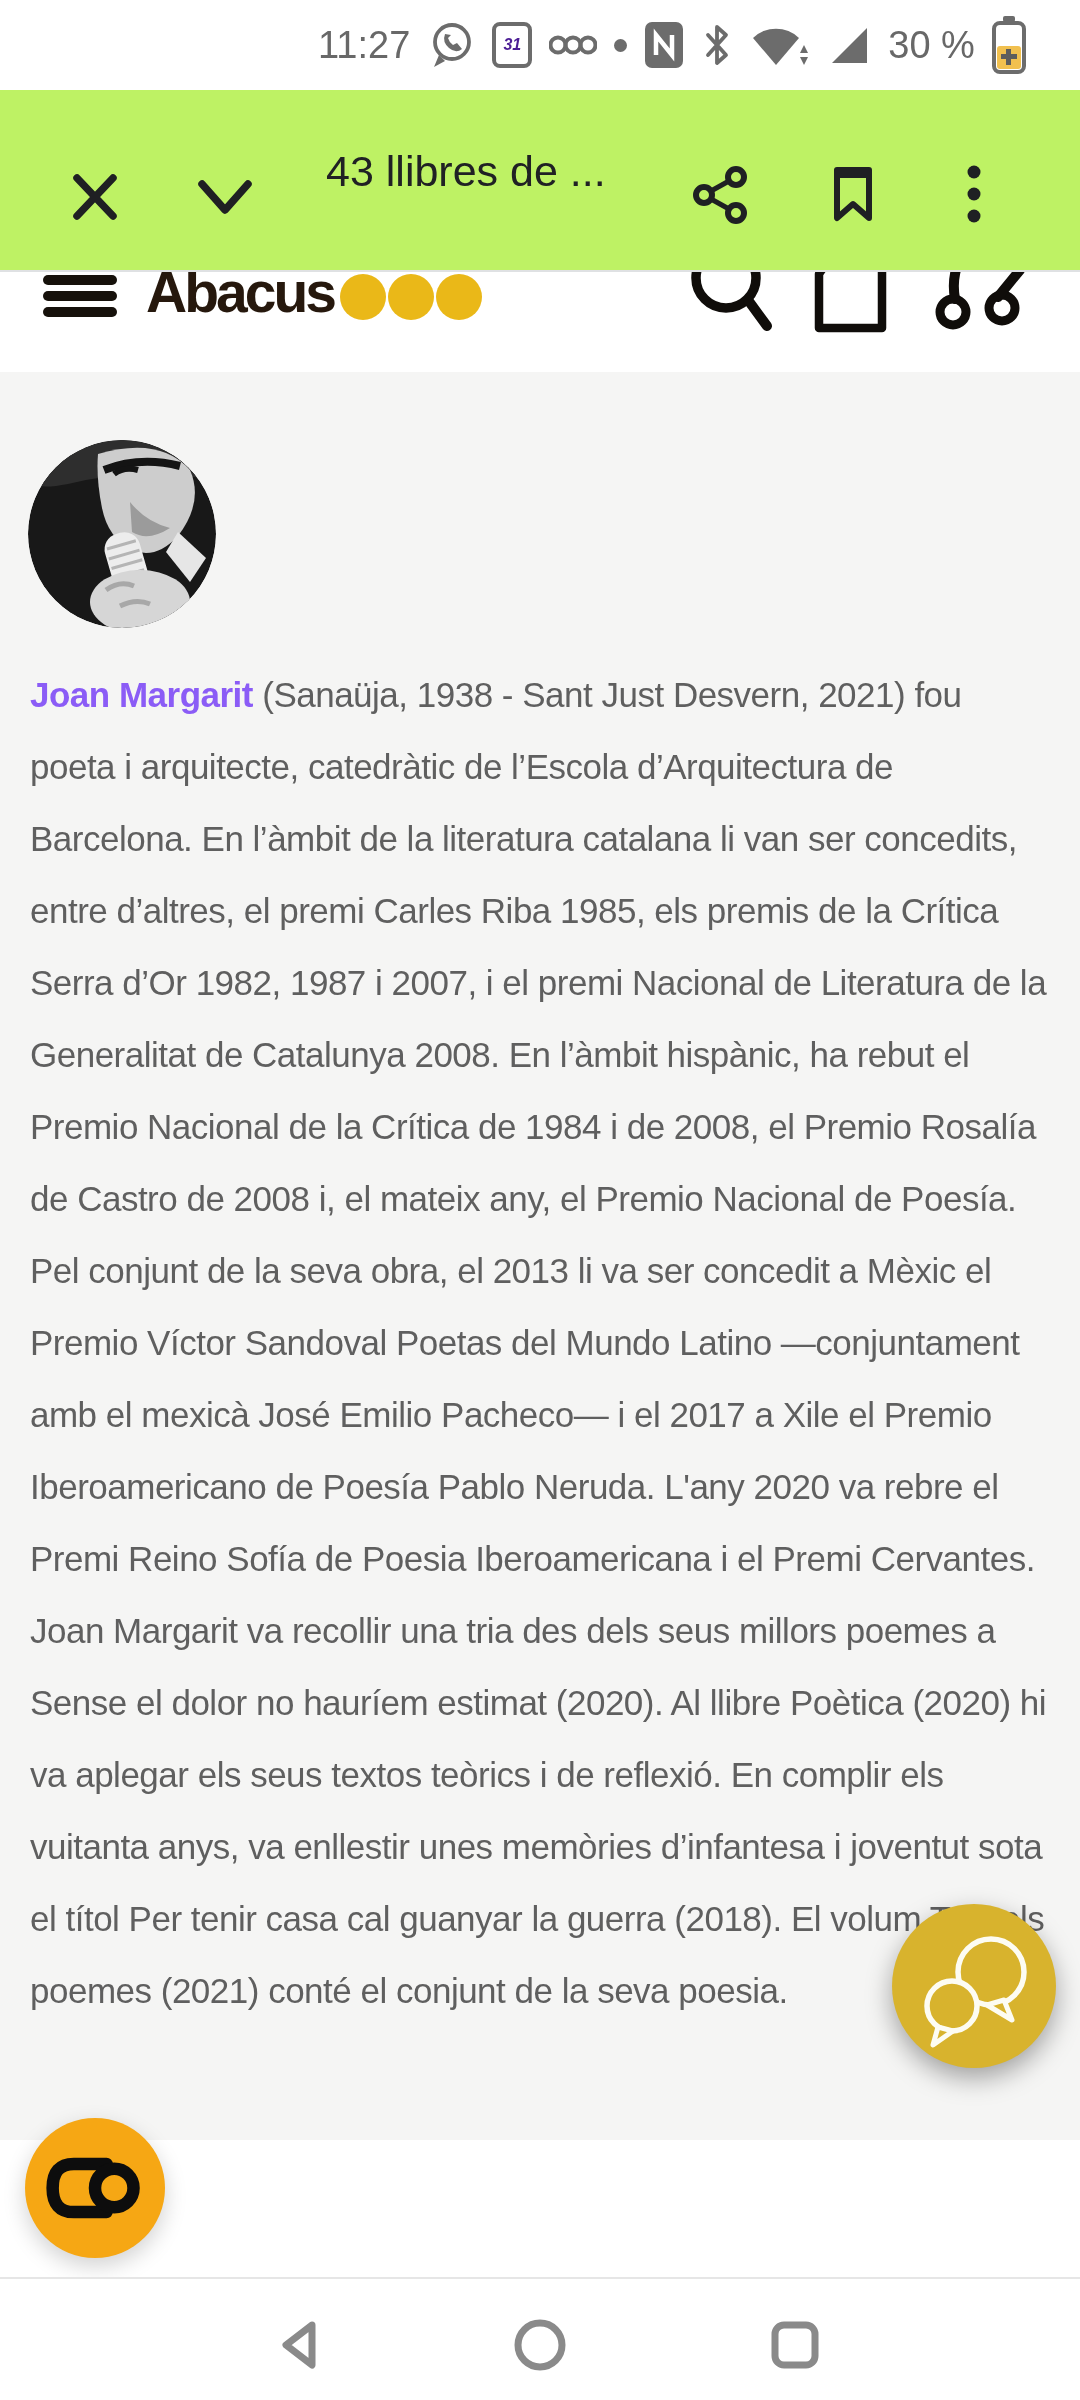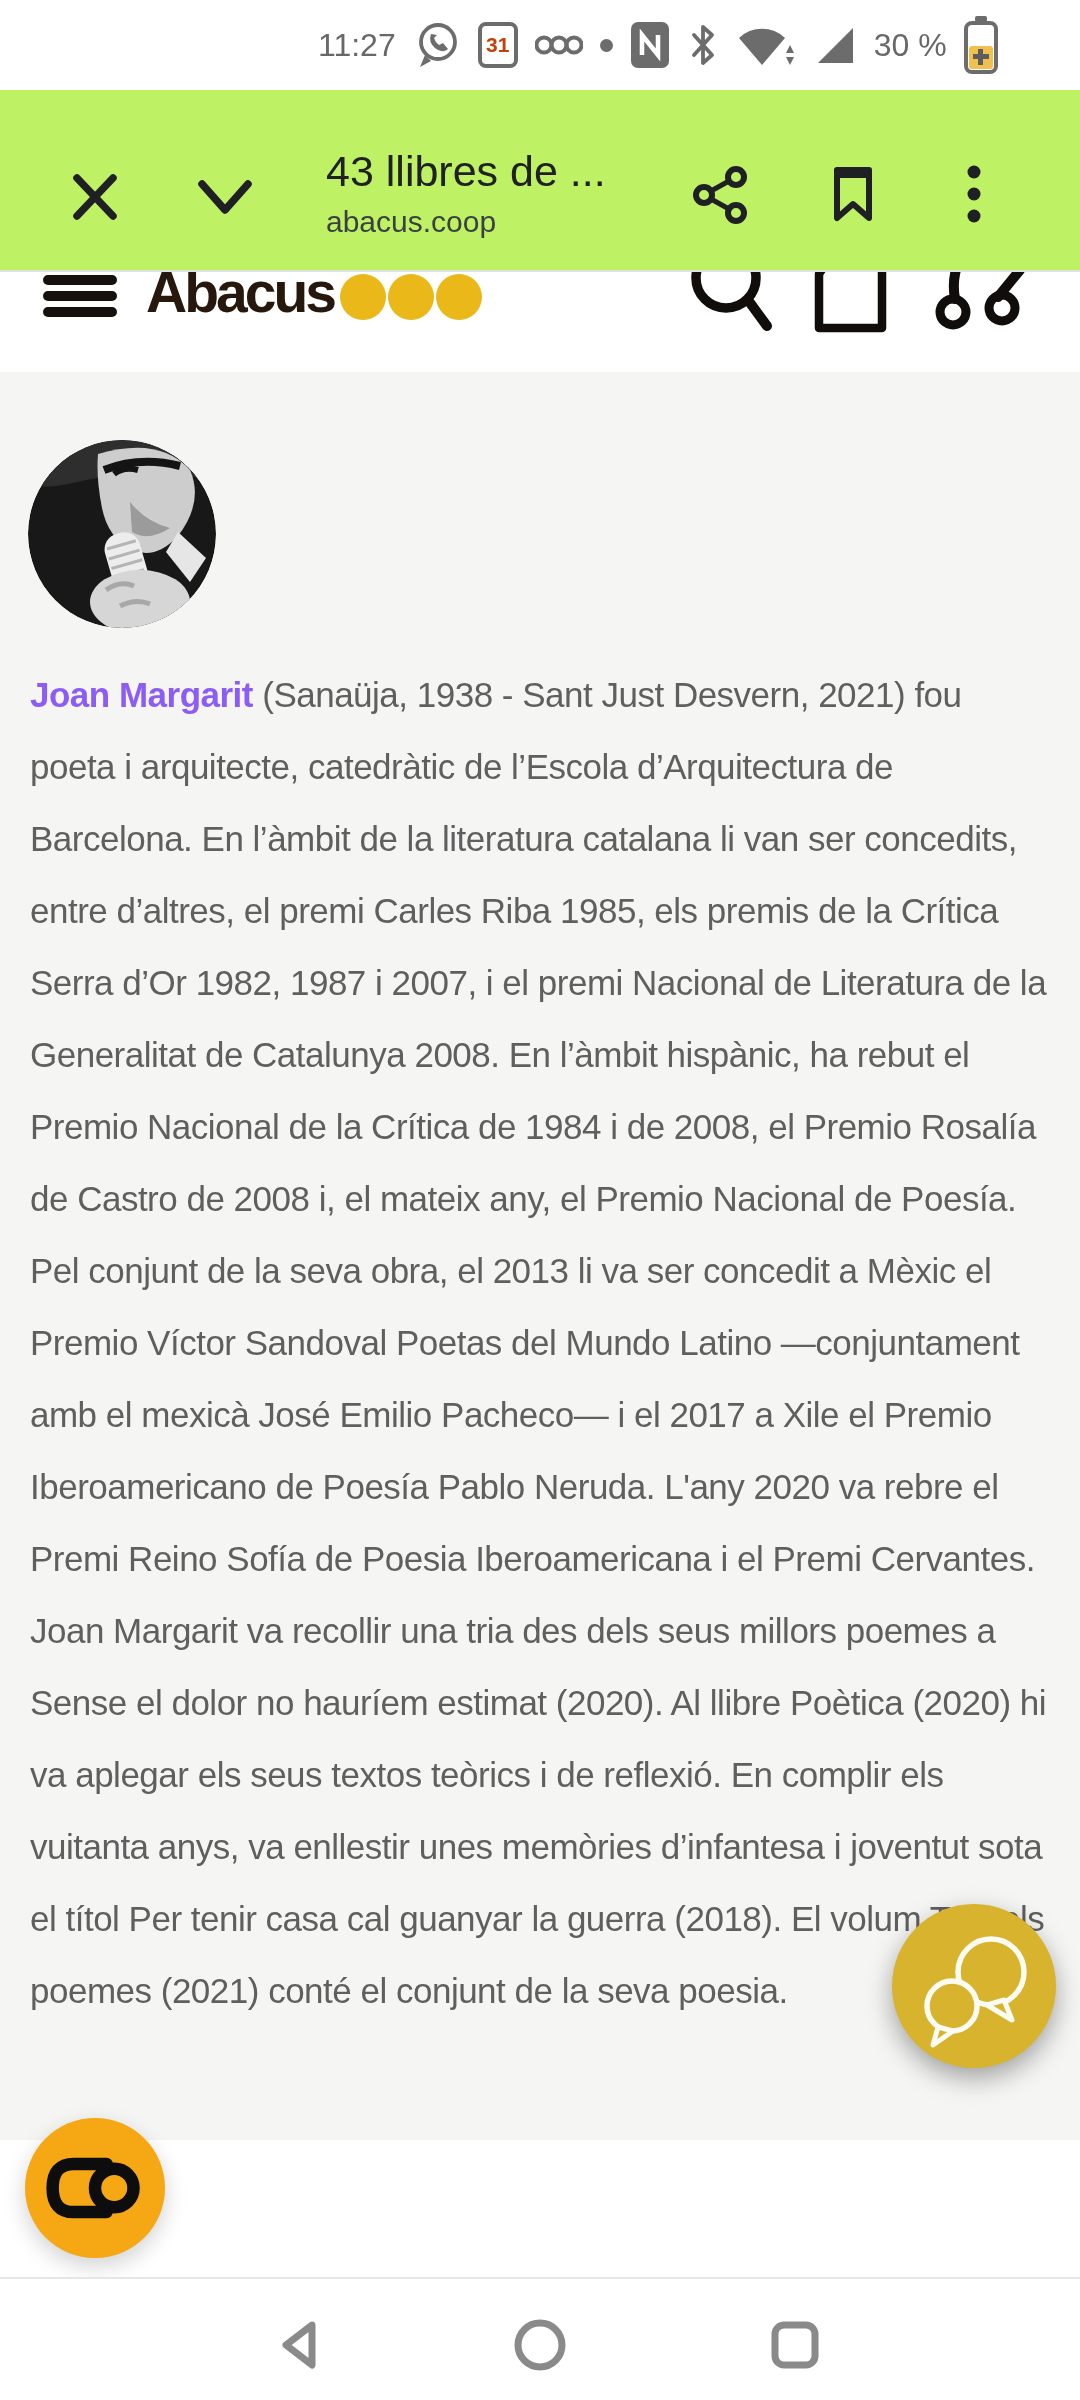--- a/index.html
+++ b/index.html
@@ -3,24 +3,24 @@
 <meta charset="utf-8">
 <style>
   html,body{margin:0;padding:0;background:#fff;}
   #screen{position:relative;width:1080px;height:2400px;background:#ffffff;
     font-family:"Liberation Sans",sans-serif;overflow:hidden;}
   svg{display:block;}
 
   
   .status-bar{position:absolute;left:0;top:0;width:1080px;height:90px;background:#fff;}
   .status-row{position:absolute;left:318px;top:0;height:90px;display:flex;align-items:center;gap:17px;color:#6c6c6c;}
-  .status-time{font-size:32px;color:#686868;letter-spacing:0;}
+  .status-time{font-size:38px;color:#686868;letter-spacing:0;}
   .cal-icon{width:40px;height:46px;border:4px solid #6c6c6c;border-radius:8px;box-sizing:border-box;
     display:flex;align-items:center;justify-content:center;}
-  .cal-icon span{font-size:21px;font-weight:bold;color:#c2410c;}
+  .cal-icon span{font-size:16px;font-weight:bold;color:#4c1d95;font-style:italic;}
   .sb-dot{width:13px;height:13px;border-radius:50%;background:#6c6c6c;}
   .battery{position:relative;width:34px;height:58px;}
   .battery .nub{position:absolute;left:11px;top:0;width:12px;height:6px;background:#6c6c6c;border-radius:2px;}
   .battery .body{position:absolute;left:0;top:5px;width:34px;height:53px;border:4px solid #6c6c6c;border-radius:8px;box-sizing:border-box;}
   .battery .fill{position:absolute;left:5px;top:30px;width:24px;height:23px;background:#f1c04f;border-radius:3px;}
   .battery .plus-h{position:absolute;left:9px;top:38px;width:16px;height:5px;background:#5d5d5d;}
   .battery .plus-v{position:absolute;left:14.5px;top:32.5px;width:5px;height:16px;background:#5d5d5d;}
 
   
   .browser-bar{position:absolute;left:0;top:90px;width:1080px;height:180px;background:#bef264;}
@@ -130,21 +130,20 @@
         <path d="M11 10 L47 48 M47 10 L11 48" stroke="#1f2023" stroke-width="7.5" stroke-linecap="round" fill="none"></path>
       </svg>
     </span>
     <span class="bb-icon" style="left:194px;top:88px;">
       <svg width="62" height="40" viewBox="0 0 62 40">
         <path d="M8 6 L31 32 L54 6" stroke="#1f2023" stroke-width="7.5" stroke-linecap="round" stroke-linejoin="round" fill="none"></path>
       </svg>
     </span>
     <div class="bb-title-col">
       <div class="bb-title">43 llibres de ...</div>
-      <div class="bb-url">abacus.coop</div>
     </div>
     <span class="bb-icon" style="left:692px;top:76px;">
       <svg width="58" height="58" viewBox="0 0 58 58">
         <circle cx="44" cy="11" r="8" fill="none" stroke="#1f2023" stroke-width="6"></circle>
         <circle cx="12" cy="29" r="8" fill="none" stroke="#1f2023" stroke-width="6"></circle>
         <circle cx="44" cy="47" r="8" fill="none" stroke="#1f2023" stroke-width="6"></circle>
         <path d="M37 15 L19 25 M19 33 L37 43" stroke="#1f2023" stroke-width="5"></path>
       </svg>
     </span>
     <span class="bb-icon" style="left:826px;top:74px;">

